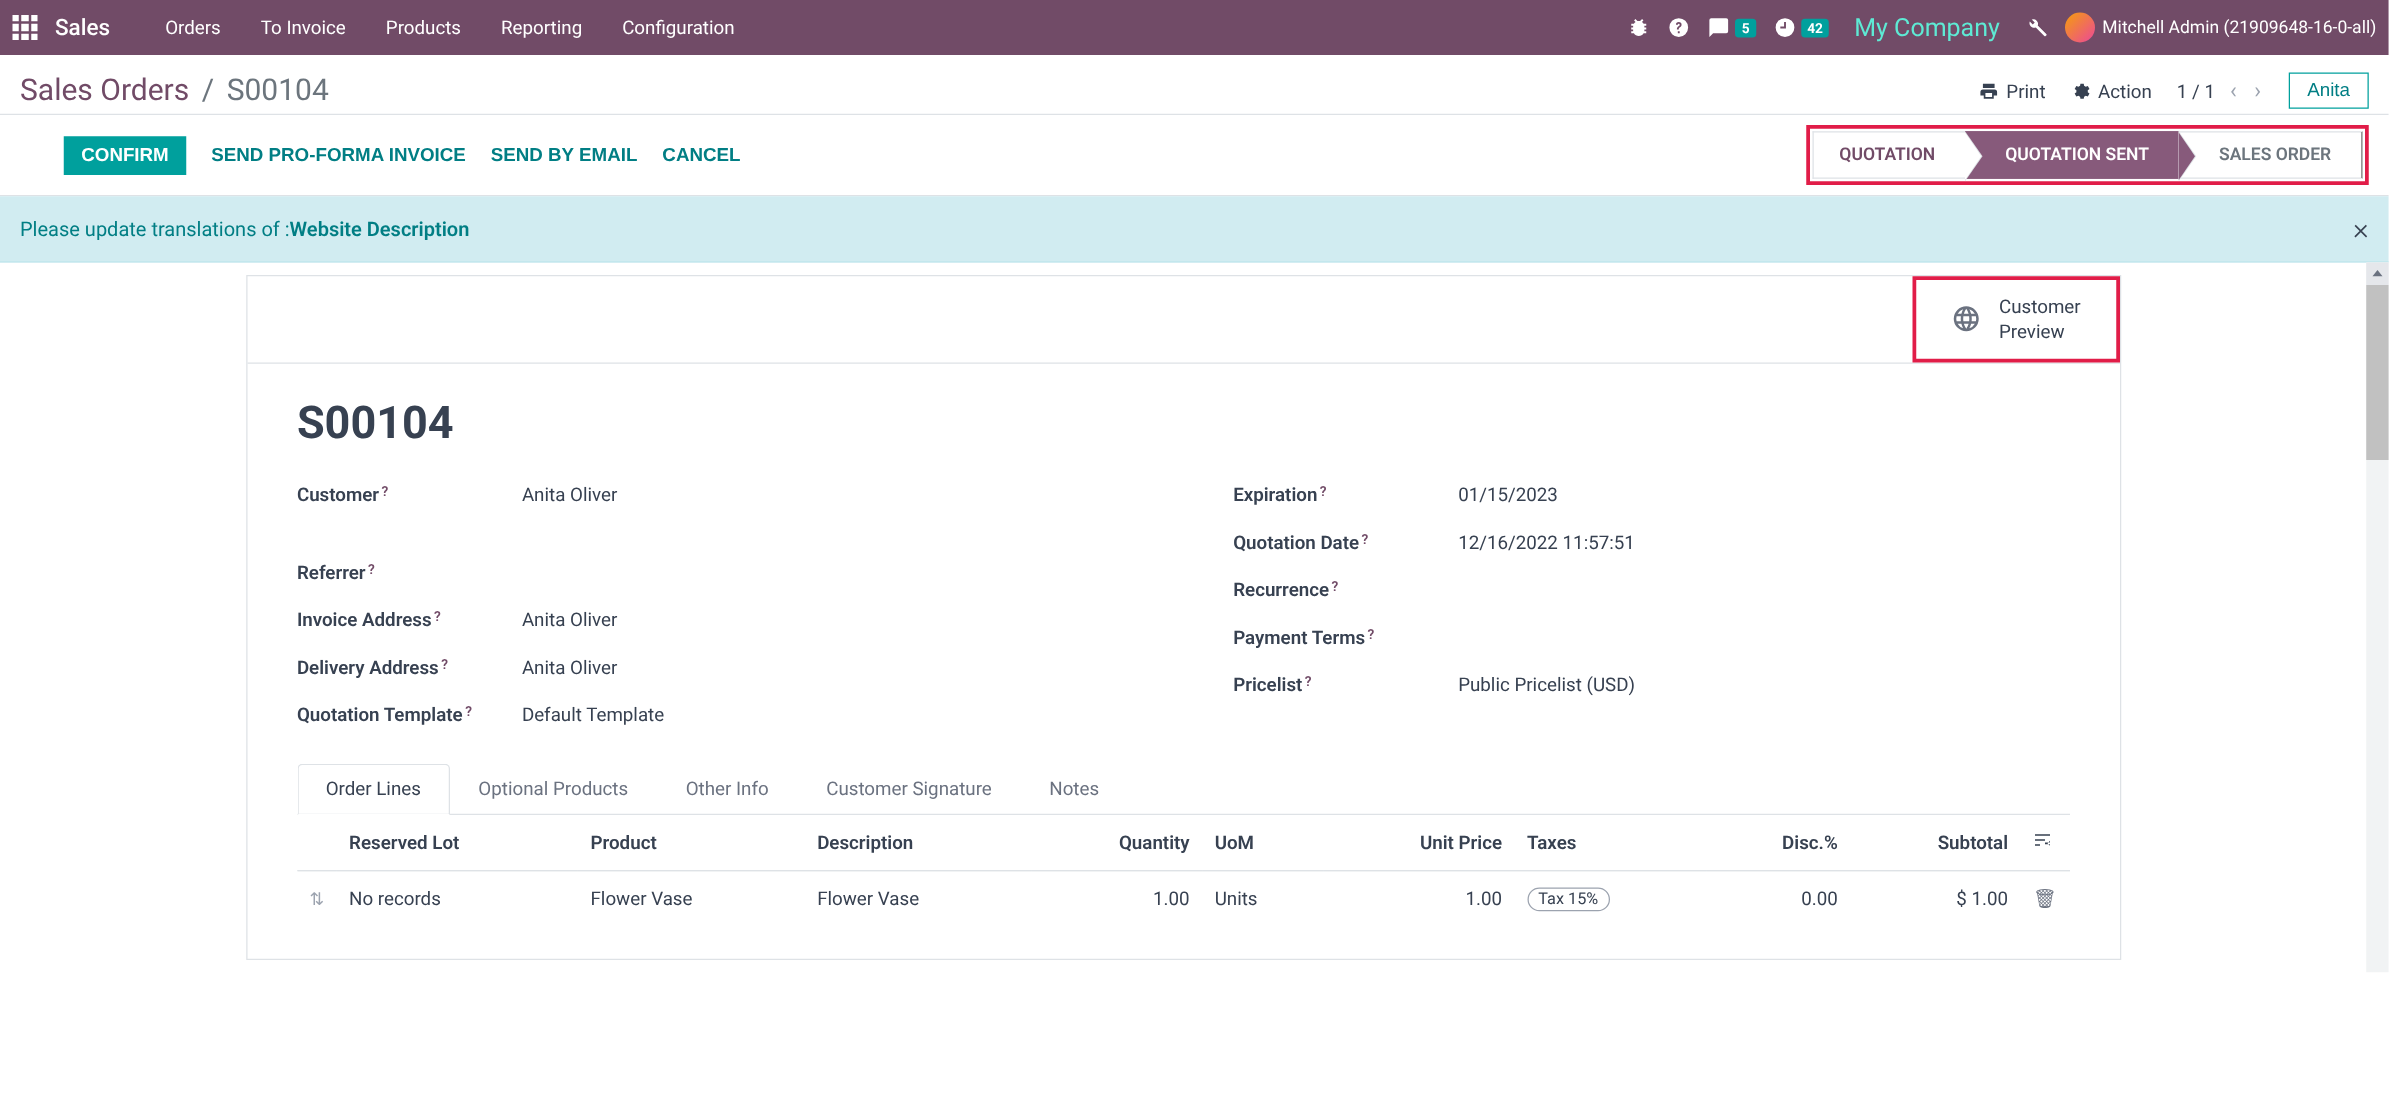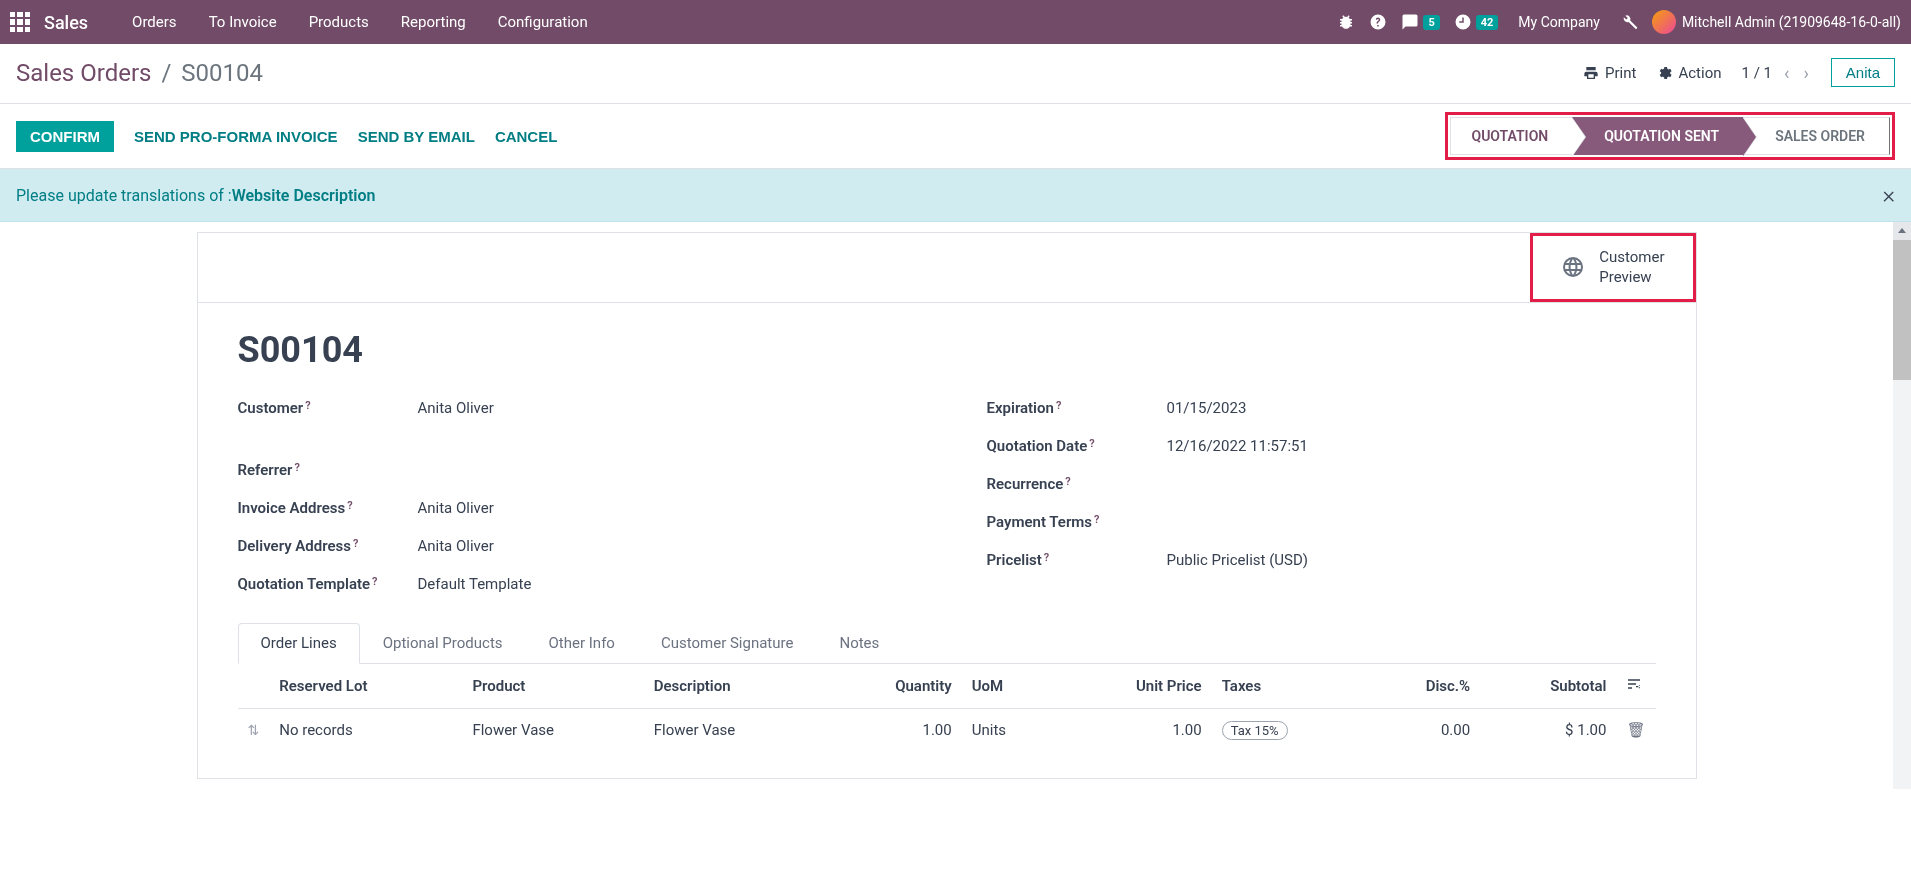--- a/index.html
+++ b/index.html
@@ -10,40 +10,40 @@
 .apps-icon { width: 20px; height: 20px; display: grid; grid-template-columns: repeat(3,1fr); grid-template-rows: repeat(3,1fr); gap: 2px; margin-right: 14px; cursor: pointer; }
 .apps-icon span { background: #fff; }
 .brand { font-size: 18px; font-weight: 500; margin-right: 28px; }
 .nav-menu { display: flex; gap: 0; }
 .nav-item { padding: 0 16px; cursor: pointer; font-size: 15px; color: #fff; height: 32px; display: flex; align-items: center; }
 .nav-spacer { flex: 1; }
 .nav-right { display: flex; align-items: center; gap: 14px; }
 .nav-icon-btn { position: relative; cursor: pointer; display: flex; align-items: center; color: #fff; }
 .nav-icon-btn svg { width: 18px; height: 18px; fill: #fff; }
 .badge { background: #00A09D; color: #fff; font-size: 11px; font-weight: 700; padding: 1px 5px; border-radius: 3px; margin-left: 4px; }
-.company { font-size: 14px; color: #ffffff; cursor: pointer; padding: 0 6px;}
+.company { font-size: 20px; color: #5eead4; cursor: pointer; padding: 0 6px;}
 .avatar { width: 24px; height: 24px; border-radius: 50%; background: linear-gradient(135deg,#f59e0b,#ec4899); margin-right: 6px; display:inline-block; }
 .user-btn { display:flex; align-items:center; cursor:pointer; font-size: 14px;}
 
 
-.breadcrumb-bar { display: flex; align-items: flex-end; padding: 14px 16px 16px; border-bottom: 1px solid #dee2e6; }
+.breadcrumb-bar { display: flex; align-items: flex-start; padding: 14px 16px 4px; border-bottom: 1px solid #dee2e6; }
 .breadcrumb { display: flex; align-items: baseline; gap: 10px; }
 .bc-main { color: #714B67; font-size: 24px; cursor:pointer; }
 .bc-sep { color: #6c757d; font-size: 24px; }
 .bc-current { color: #6c757d; font-size: 24px; }
 .action-right { margin-left: auto; display: flex; align-items: center; gap: 20px; }
 .action-btn { display:flex; align-items:center; gap:6px; color:#374151; font-size:15px; cursor:pointer; }
 .action-btn svg { width:16px; height:16px; fill:#374151; }
 .pager { display:flex; align-items:center; gap:10px; font-size:15px; color:#374151; }
 .pager-arrow { color:#9ca3af; cursor:pointer; font-size:18px; padding:0 2px; }
 .create-btn { border: 1px solid #00A09D; color: #017E84; background:#fff; padding: 5px 14px; font-size: 15px; cursor: pointer; border-radius:0; }
 
 
 .statusbar { display: flex; align-items: center; padding: 8px 16px; border-bottom: 1px solid #dee2e6; }
-.status-btns { display:flex; gap: 20px; align-items: center; }
+.status-btns { display:flex; gap: 20px; align-items: center; margin-left: 35px; }
 .btn-confirm { background:#00A09D; color:#fff; border:none; padding:7px 14px; font-weight:700; font-size:15px; cursor:pointer; }
 .btn-secondary { color:#017E84; font-weight:700; font-size:15px; cursor:pointer; background:none; border:none; }
 
 
 .stages-wrap { margin-left:auto; border: 3px solid #e11d48; padding: 2px; display:flex;justify-content:flex-end; }
 .stage { position:relative; height: 38px; display:flex; align-items:center; padding: 0 24px 0 32px; font-size:14px; font-weight:600; color:#714B67; background:#fff; border-top:1px solid #dee2e6; border-bottom:1px solid #dee2e6; }
 .stage:first-child { padding-left:20px; border-left:1px solid #dee2e6;}
 .stage:last-child { border-right:1px solid #737373;}
 .stage.active { background:#875A7B; color:#fff; border-color:#875A7B; }
 .stage::after { content:''; position:absolute; right:-13px; top:0; width:0; height:0; border-top:19px solid transparent; border-bottom:19px solid transparent; border-left:13px solid #fff; z-index:2; }

